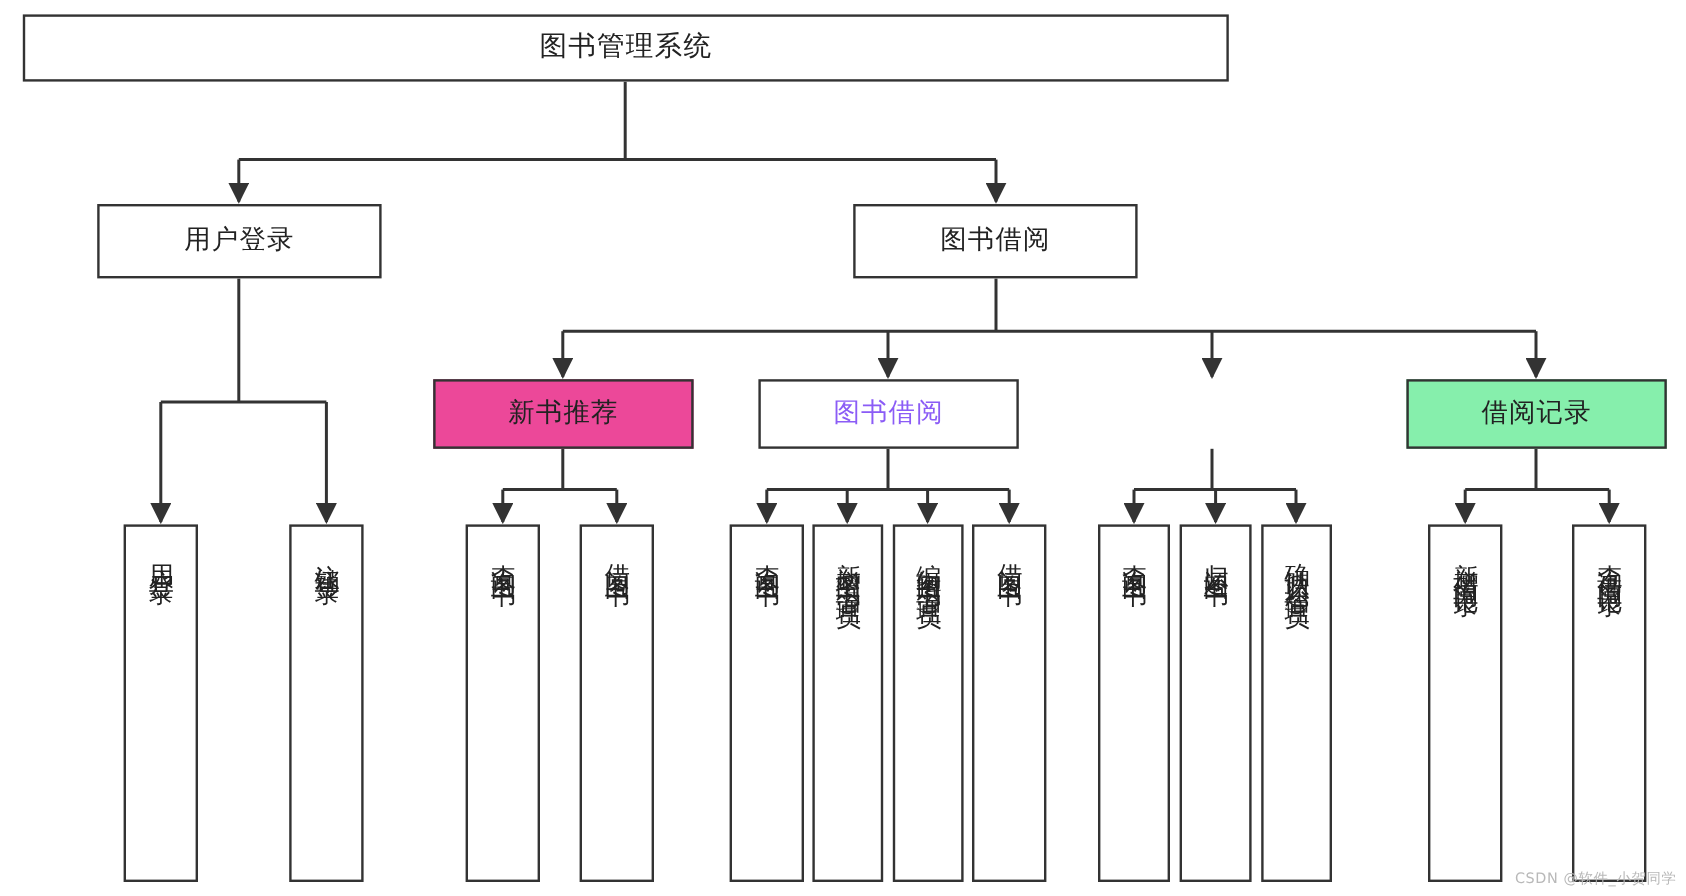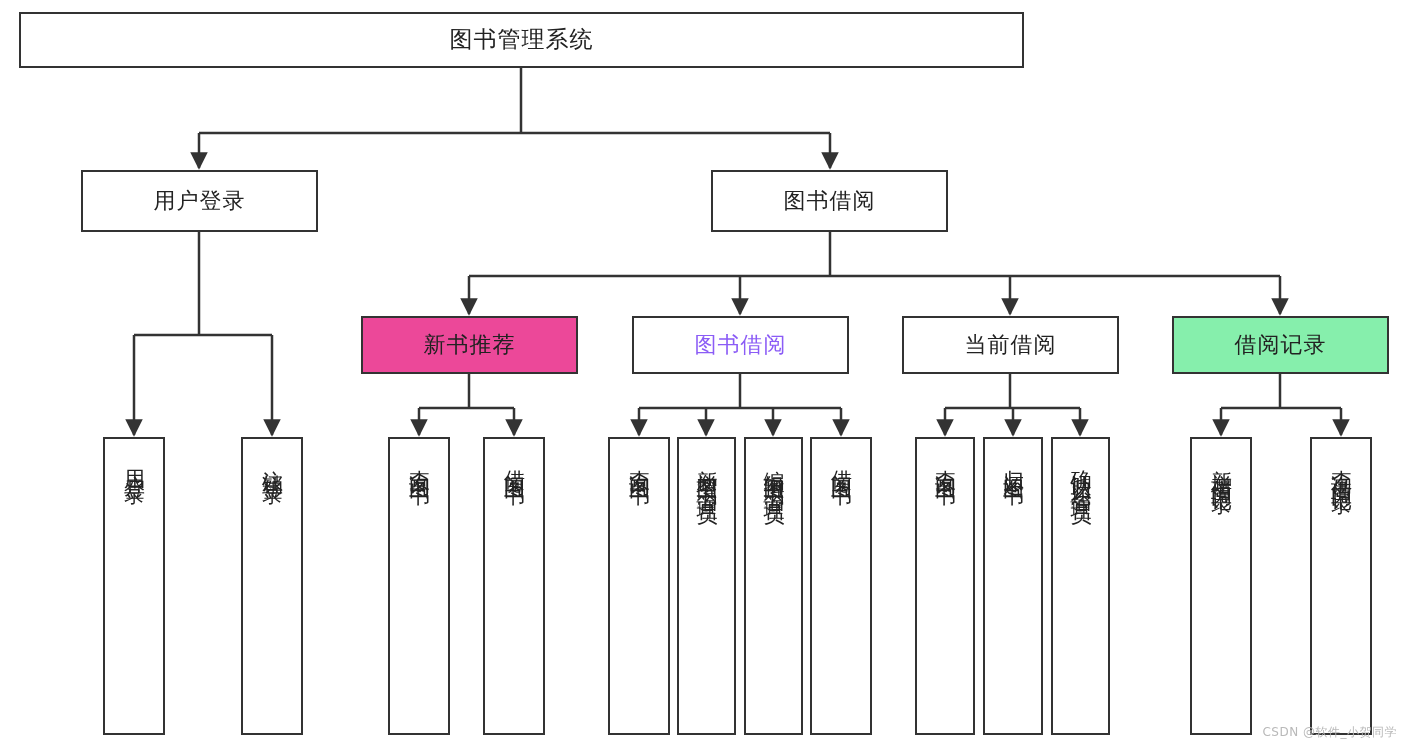--- a/index.html
+++ b/index.html
@@ -136,23 +136,20 @@
   <div class="node horiz" style="left: 711px; top: 170px; width: 237px; height: 62px; border-color: rgb(51, 51, 51); background: rgb(255, 255, 255); color: rgb(34, 34, 34);">
     <span>图书借阅</span>
   </div>
 
   <div class="node horiz" style="left: 361px; top: 316px; width: 217px; height: 58px; border-color: rgb(51, 51, 51); background: #ec4899; color: rgb(34, 34, 34);">
     <span>新书推荐</span>
   </div>
   <div class="node horiz" style="left: 632px; top: 316px; width: 217px; height: 58px; border-color: rgb(51, 51, 51); background: rgb(255, 255, 255); color: #8b5cf6;">
     <span>图书借阅</span>
   </div>
-  <div class="node horiz" style="left: 902px; top: 316px; width: 217px; height: 58px; border-color: rgb(51, 51, 51); background: rgb(255, 255, 255); color: rgb(34, 34, 34);">
-    <span>当前借阅</span>
-  </div>
   <div class="node horiz" style="left: 1172px; top: 316px; width: 217px; height: 58px; border-color: rgb(51, 51, 51); background: #86efac; color: rgb(34, 34, 34);">
     <span>借阅记录</span>
   </div>
 
   <div class="node leaf" style="left: 103px; top: 437px; width: 62px; height: 298px; border-color: rgb(51, 51, 51); background: rgb(255, 255, 255); color: rgb(34, 34, 34);">
     <span class="vtext">用户登录</span>
   </div>
   <div class="node leaf" style="left: 241px; top: 437px; width: 62px; height: 298px; border-color: rgb(51, 51, 51); background: rgb(255, 255, 255); color: rgb(34, 34, 34);">
     <span class="vtext">注销登录</span>
   </div>

